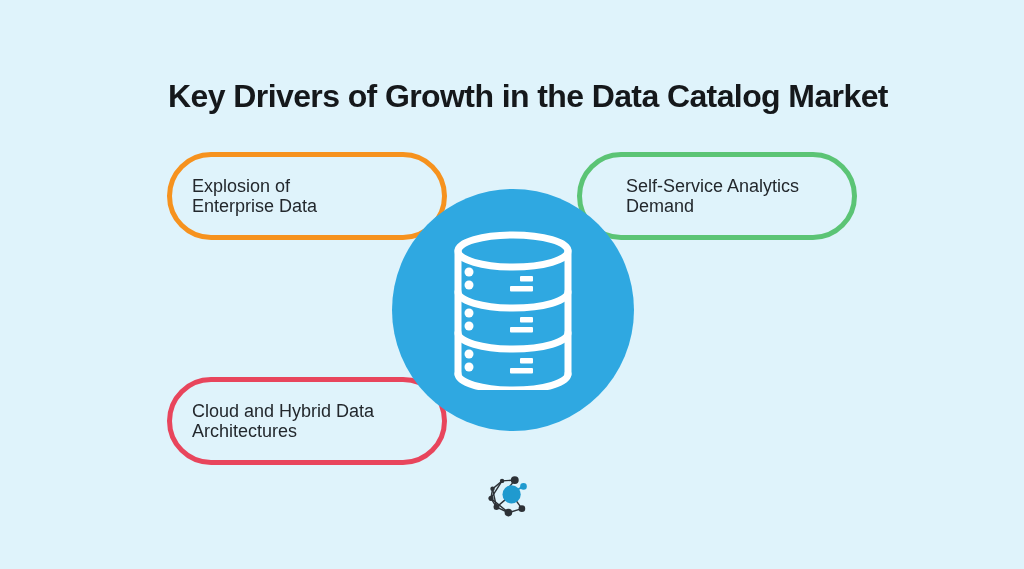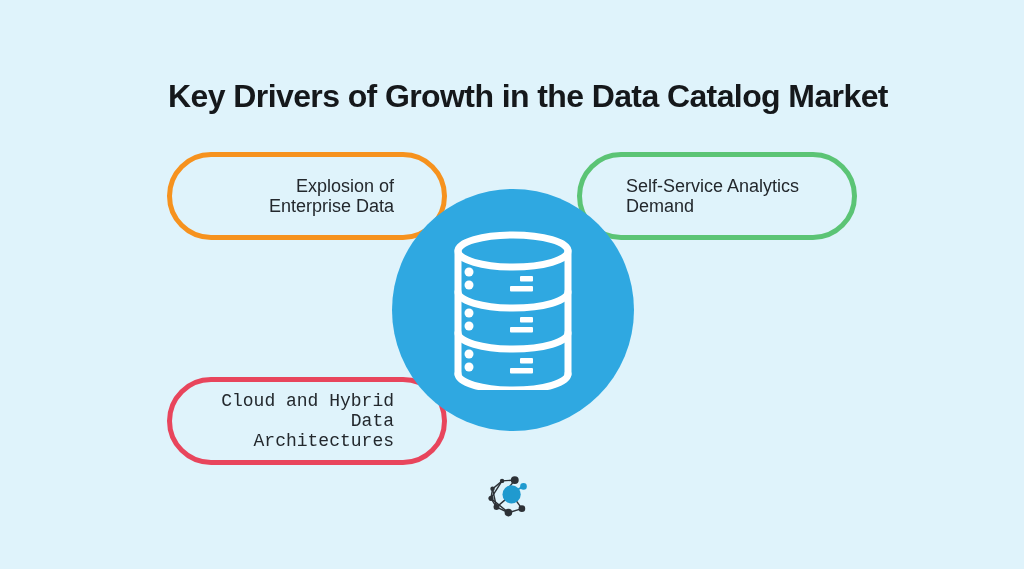--- a/index.html
+++ b/index.html
@@ -28,21 +28,21 @@
     display:flex;align-items:center;z-index:1;
   }
   .pill-label{
     width:100%;font-size:18px;line-height:1.13;color:var(--label-color);
     white-space:pre-line;
   }
   .pos-tl{left:167px;top:152px;}
   .pos-tr{left:577px;top:152px;}
   .pos-bl{left:167px;top:377px;}
   .pos-br{left:577px;top:377px;}
-  .align-right .pill-label{text-align:right;padding:0 48px 0 20px;}
+  .align-right .pill-label{padding:0 48px 0 20px;}
   .align-left  .pill-label{text-align:left;padding:0 16px 0 44px;}
   .hub{
     position:absolute;left:392px;top:189px;width:242px;height:242px;
     border-radius:50%;background:var(--circle);
     display:flex;align-items:center;justify-content:center;z-index:2;
   }
   .db-outline{stroke:var(--icon);stroke-width:7;fill:none;stroke-linecap:round;}
   .db-fill{fill:var(--icon);}
   .logo{position:absolute;left:487px;top:466px;width:46px;height:52px;z-index:1;}
   .logo-edge{stroke:var(--node);stroke-width:1.8;}
@@ -60,21 +60,21 @@
   <div class="pill pos-tl align-right" style="border-color: rgb(246, 146, 30);">
     <span class="pill-label">Explosion of
 Enterprise Data</span>
   </div>
 
   <div class="pill pos-tr align-left" style="border-color: rgb(91, 196, 117);">
     <span class="pill-label">Self-Service Analytics
 Demand</span>
   </div>
 
-  <div class="pill pos-bl align-right" style="border-color: rgb(232, 69, 92); font-family: Liberation Mono, monospace;">
+  <div class="pill pos-bl align-right" style="border-color: rgb(232, 69, 92);">
     <span class="pill-label">Cloud and Hybrid Data
 Architectures</span>
   </div>
 
 
   <div class="hub">
     <svg width="124" height="160" viewBox="0 0 124 160">
 
       <path class="db-outline" d="M7 21 V144"></path>
       <path class="db-outline" d="M117 21 V144"></path>

